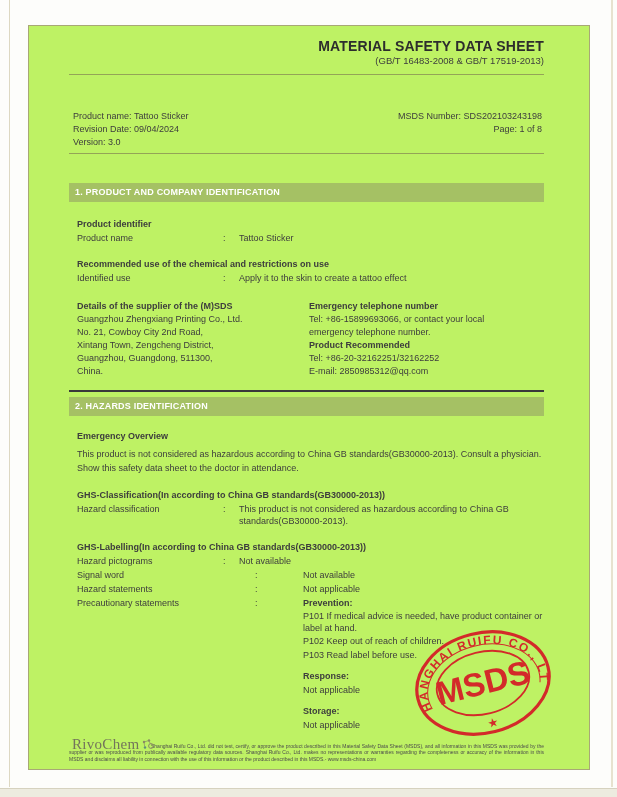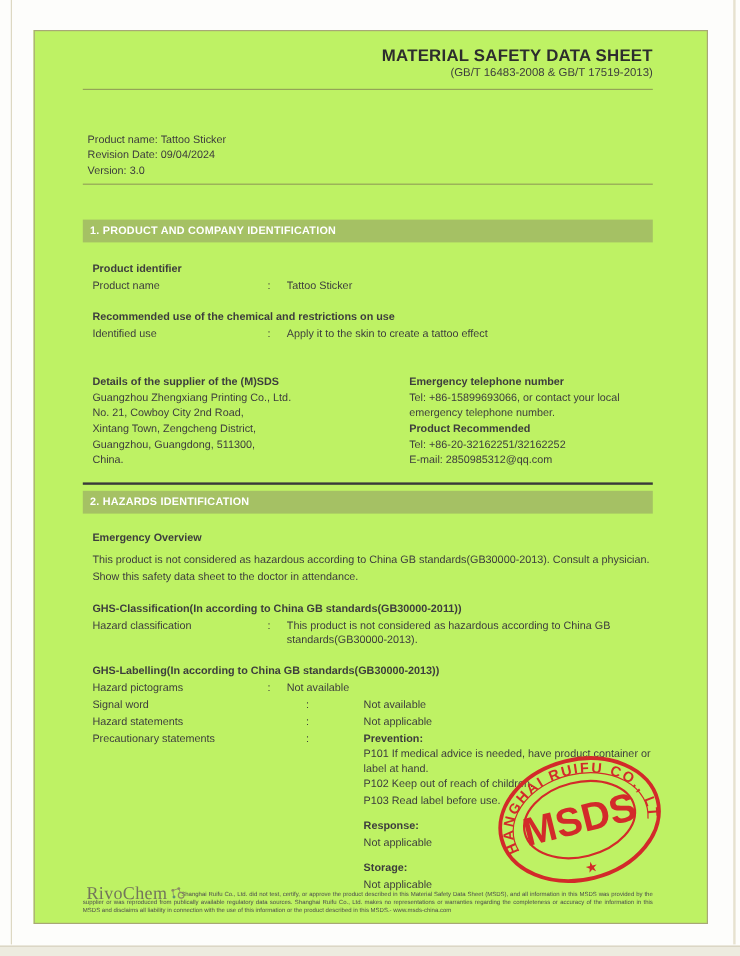--- a/index.html
+++ b/index.html
@@ -34,21 +34,21 @@
   .bar-s1 { margin-top:29px; }
   .bar-s2 { margin-top:5px; }
 
   .sub-heading { font-weight:bold; padding-left:8px; }
   .mt16 { margin-top:16px; } .mt14 { margin-top:14px; } .mt13 { margin-top:13px; }
   .mt10 { margin-top:10px;gap:32px; } .mt8 { margin-top:8px; }
 
   .row { display:grid; grid-template-columns:146px 16px 1fr; padding-left:8px; margin-top:2px; }
   .row .colon { text-align:left; }
 
-  .two-col { display:flex; padding-left:8px; margin-top:28px; line-height:13px;gap:32px; }
+  .two-col { display:flex; padding-left:8px; margin-top:16px; line-height:13px; }
   .col-left { width:232px; }
   .col-right { flex:1; }
   .col-heading { font-weight:bold; }
 
   .rule-dark { border:none; border-top:2px solid #3a3a3a; margin-top:12px; }
 
   .paragraph { padding-left:8px; margin-top:5px; line-height:14px; }
 
   .value-stack .blk-heading { font-weight:bold; }
   .value-stack .lines { line-height:11.5px; margin-top:2px; }
@@ -89,20 +89,30 @@
         <span>Product name:</span>
         <span>Tattoo Sticker</span>
       </div>
       <div>
         <span>Revision Date:</span>
         <span>09/04/2024</span>
       </div>
       <div>
         <span>Version:</span>
         <span>3.0</span>
+      </div>
+    </div>
+    <div class="meta-right">
+      <div>
+        <span>MSDS Number:</span>
+        <span>SDS202103243198</span>
+      </div>
+      <div>
+        <span>Page:</span>
+        <span>1 of 8</span>
       </div>
     </div>
   </div>
 
   <hr class="rule-olive" style="margin-top:0">
 
   <div class="section-bar bar-s1">1. PRODUCT AND COMPANY IDENTIFICATION</div>
 
   <div class="sub-heading mt16">Product identifier</div>
   <div class="row">
@@ -137,21 +147,21 @@
     </div>
   </div>
 
   <hr class="rule-dark">
 
   <div class="section-bar bar-s2">2. HAZARDS IDENTIFICATION</div>
 
   <div class="sub-heading mt14">Emergency Overview</div>
   <div class="paragraph">This product is not considered as hazardous according to China GB standards(GB30000-2013). Consult a physician. Show this safety data sheet to the doctor in attendance.</div>
 
-  <div class="sub-heading mt14">GHS-Classification(In according to China GB standards(GB30000-2011))</div>
+  <div class="sub-heading mt14">GHS-Classification(In according to China GB standards(GB30000-2013))</div>
   <div class="row mt8">
     <span>Hazard classification</span>
     <span class="colon">:</span>
     <span>This product is not considered as hazardous according to China GB standards(GB30000-2013).</span>
   </div>
 
   <div class="sub-heading mt14">GHS-Labelling(In according to China GB standards(GB30000-2013))</div>
 
   <div class="row mt13">
     <span>Hazard pictograms</span>

